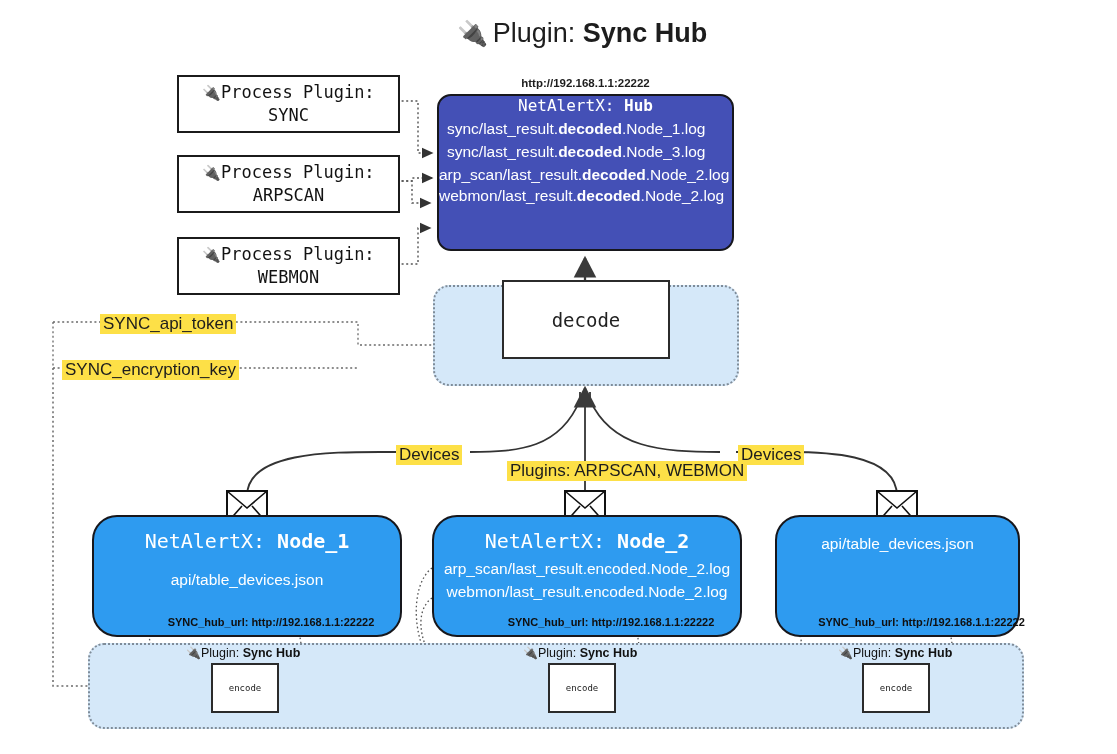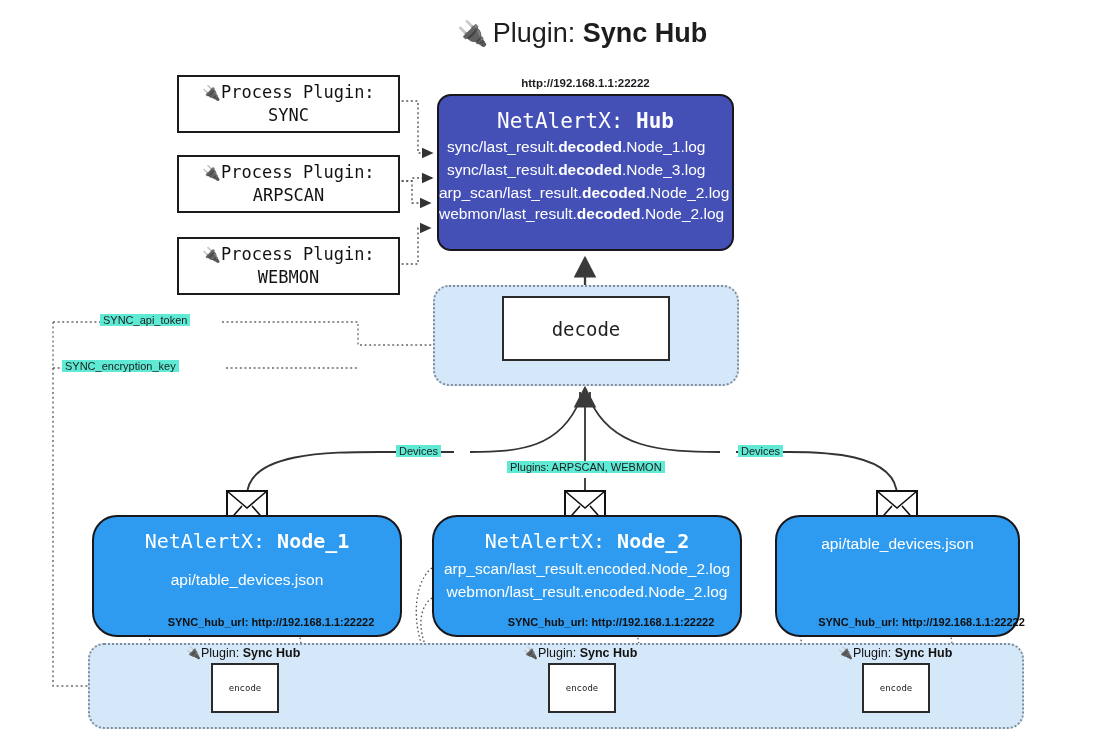--- a/index.html
+++ b/index.html
@@ -20,53 +20,53 @@
         font-size:17px;color:#121212;display:flex;flex-direction:column;
         align-items:center;justify-content:center;line-height:1.35;}
   .proc .l1{white-space:nowrap;}
   .proc .l2{white-space:nowrap;}
   .proc .plug{font-family:"DejaVu Sans",sans-serif;font-size:15px;}
 
   
   #hub{left:437px;top:94px;width:297px;height:157px;background:#4450b6;
        border:2px solid #17171c;border-radius:14px;box-sizing:border-box;}
   #hub .htitle{font-family:"DejaVu Sans Mono","Liberation Mono",monospace;
-       font-size:21px;color:#ffffff;text-align:center;margin-top:13px;}
+       font-size:16px;color:#ffffff;text-align:center;}
   #hub .htitle b{font-weight:bold;}
   #hub .hline{color:#ffffff;font-size:15.5px;margin-left:8px;margin-top:5px;
        white-space:nowrap;}
   #hub .hline b{font-weight:bold;}
   #huburl{left:437px;top:77px;width:297px;text-align:center;font-size:11.5px;
        color:#1d1d1d;font-weight:600;}
 
   
   .lbcontainer{background:#d5e8f9;border:2px dotted #7f8c99;border-radius:16px;
        box-sizing:border-box;}
   #decodewrap{left:433px;top:285px;width:306px;height:101px;}
   #bottomwrap{left:88px;top:643px;width:936px;height:86px;}
 
   .whitebox{background:#ffffff;border:2px solid #2b2b2b;box-sizing:border-box;
        display:flex;align-items:center;justify-content:center;
        font-family:"DejaVu Sans Mono","Liberation Mono",monospace;color:#222;}
-  #decodebox{left:502px;top:296px;width:168px;height:65px;font-size:19px;}
+  #decodebox{left:502px;top:280px;width:168px;height:79px;font-size:19px;}
   .encodebox{width:68px;height:50px;font-size:9px;}
 
   
   .node{background:#2e9bf0;border:2px solid #17171c;border-radius:25px;
         box-sizing:border-box;}
   .node .ntitle{font-family:"DejaVu Sans Mono","Liberation Mono",monospace;
         font-size:20px;color:#ffffff;text-align:center;margin-top:12px;}
   .node .ntitle b{font-weight:bold;}
   .node .nline{color:#ffffff;font-size:15.5px;text-align:center;margin-top:9px;
         white-space:nowrap;}
   .node .nurl{color:#101010;font-size:11px;font-weight:600;text-align:center;
         position:absolute;left:0;width:100%;bottom:7px;white-space:nowrap;padding-left:24px;}
 
   
-  .edgelabel{font-size:11px;color:#1d1d1d;background:#5eead4;padding:0 3px;
+  .edgelabel{font-size:17px;color:#1d1d1d;background:#fde047;padding:0 3px;
         white-space:nowrap;}
   .pluglabel{font-size:12.5px;color:#111;white-space:nowrap;}
   .pluglabel b{font-weight:bold;}
   .pluglabel .plug{font-size:12px;}
 </style>
 </head>
 <body>
 
 <div id="stage">
 

